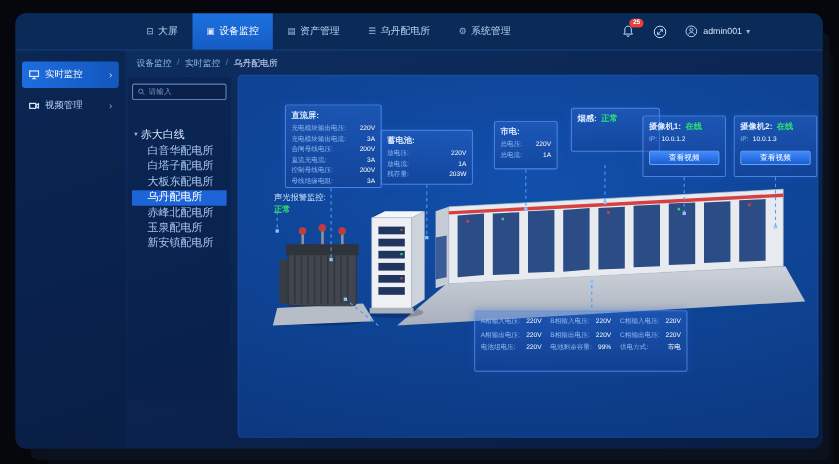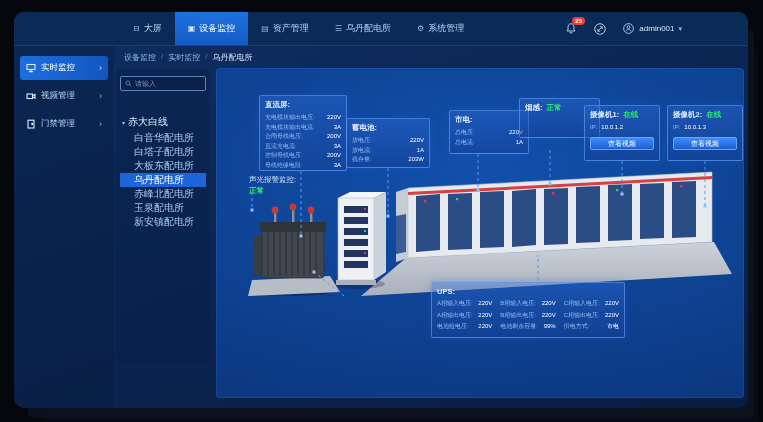--- a/index.html
+++ b/index.html
@@ -75,21 +75,21 @@
   .val { color:#fff; margin-left:4px; }
   .ok { color:#2ee56f; font-weight:bold; }
   .hrow { display:flex; gap:4px; align-items:baseline; }
   .btn { background:linear-gradient(180deg,#3f8bff,#1b5fd0); color:#fff; font-size:7px;
     height:13px; line-height:12px; text-align:center; border-radius:2px;
     border:1px solid #63a4ff; margin-top:4px; cursor:default; }
   .door-btn::before { content:"✈"; margin-right:3px; font-size:7px; }
 
   .card-dc      { left:43px;  top:27px;  width:88px;  height:76px; }
   .card-batt    { left:130px; top:50px;  width:84px;  height:50px; }
-  .card-mains   { left:233px; top:42px;  width:80px;  height:44px; }
+  .card-mains   { left:233px; top:42px;  width:58px;  height:44px; }
   .card-smoke   { left:303px; top:30px;  width:81px;  height:40px; }
   .card-cam1    { left:368px; top:37px;  width:76px;  height:56px; }
   .card-cam2    { left:451px; top:37px;  width:76px;  height:56px; }
   .card-door    { left:130px; top:220px; width:72px;  height:46px; }
   .card-ups     { left:215px; top:214px; width:194px; height:56px; }
 
   .ups-grid { display:grid; grid-template-columns:1fr 1fr 1fr; gap:2px 8px; margin-top:2px; }
   .ups-grid .crow { font-size:6px; }
 
   .alarm { position:absolute; left:33px; top:106px; font-size:7.5px; color:#cfe4ff; line-height:11px; }
@@ -161,28 +161,20 @@
         </svg>
         <span>实时监控</span>
         <span class="chev"></span>
       </div>
       <div class="side-item">
         <svg viewBox="0 0 10 10">
           <rect x="1" y="3" width="5.5" height="4.5"></rect>
             <path d="M6.5 4.8 L9 3.4 V7.2 L6.5 5.8"></path>
         </svg>
         <span>视频管理</span>
-        <span class="chev"></span>
-      </div>
-      <div class="side-item">
-        <svg viewBox="0 0 10 10">
-          <rect x="2" y="1.2" width="6" height="7.8"></rect>
-            <circle cx="6.3" cy="5" r="0.6"></circle>
-        </svg>
-        <span>门禁管理</span>
         <span class="chev"></span>
       </div>
     </div>
 
     <div class="content">
 
       <div class="breadcrumb">
         <span>设备监控</span>
         <span class="sep">/</span>
         <span>实时监控</span>
@@ -392,21 +384,20 @@
           </div>
           <div class="crow" style="justify-content:flex-start">
             <span class="lb">IP:</span>
             <span class="val">10.0.1.3</span>
           </div>
           <div class="btn">查看视频</div>
         </div>
 
 
         <div class="card card-ups">
-          <div class="ctitle">UPS:</div>
           <div class="ups-grid">
             <div class="crow">
                 <span class="lb">A相输入电压:</span>
                 <span class="val">220V</span>
               </div>
             <div class="crow">
                 <span class="lb">B相输入电压:</span>
                 <span class="val">220V</span>
               </div>
             <div class="crow">

